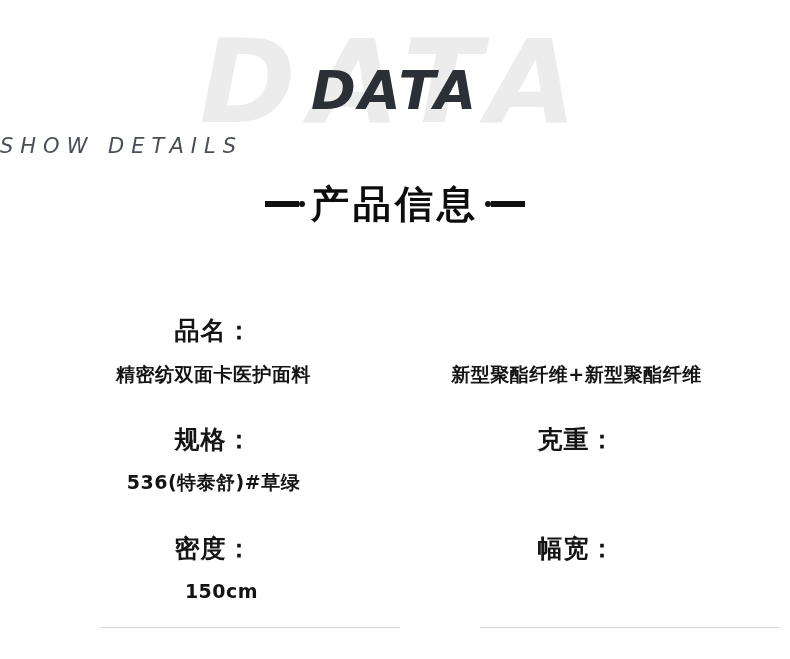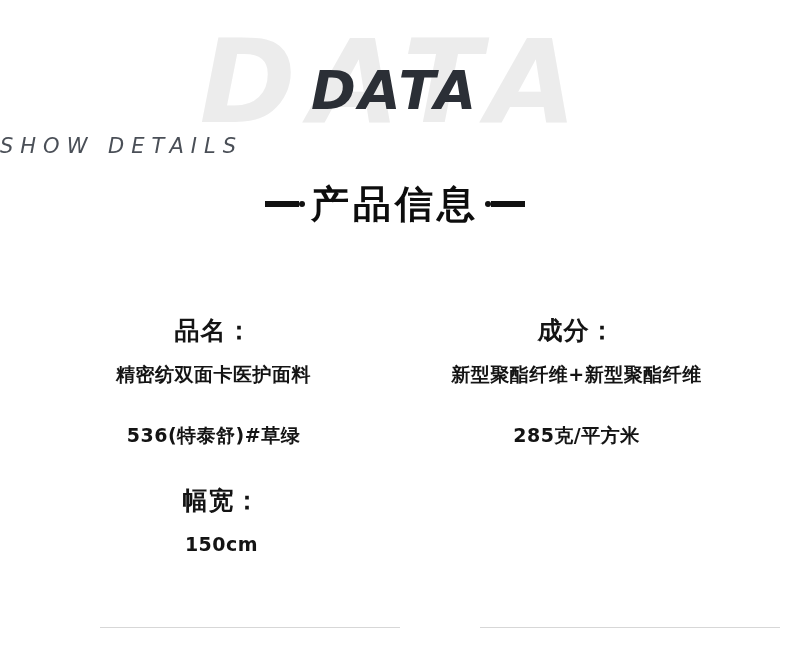--- a/index.html
+++ b/index.html
@@ -168,47 +168,52 @@
     <span class="deco-dot"></span>
     <span class="deco-dash"></span>
   </div>
 
   <div class="info-grid">
 
     <div class="info-row">
       <div class="info-cell cell-left">
         <div class="info-label">品名：</div>
       </div>
-      <div class="info-cell cell-right">
-        <div class="info-label">成分：</div>
-      </div>
     </div>
     <div class="info-row">
       <div class="info-cell cell-left">
         <div class="info-value">精密纺双面卡医护面料</div>
       </div>
       <div class="info-cell cell-right">
         <div class="info-value">新型聚酯纤维+新型聚酯纤维</div>
       </div>
     </div>
 
     <div class="row-gap-1"></div>
 
     <div class="info-row">
       <div class="info-cell cell-left">
+        <div class="info-label">规格：</div>
+      </div>
+      <div class="info-cell cell-right">
+        <div class="info-label">克重：</div>
+      </div>
+    </div>
+    <div class="info-row">
+      <div class="info-cell cell-left">
         <div class="info-value">536(特泰舒)#草绿</div>
       </div>
-      <div class="info-cell cell-right">
-        <div class="info-value">285克/平方米</div>
-      </div>
     </div>
 
     <div class="row-gap-2"></div>
 
     <div class="info-row">
+      <div class="info-cell cell-left">
+        <div class="info-label">密度：</div>
+      </div>
       <div class="info-cell cell-right">
         <div class="info-label">幅宽：</div>
       </div>
     </div>
     <div class="info-row">
       <div class="info-cell cell-right">
         <div class="info-value">150cm</div>
       </div>
     </div>
 

